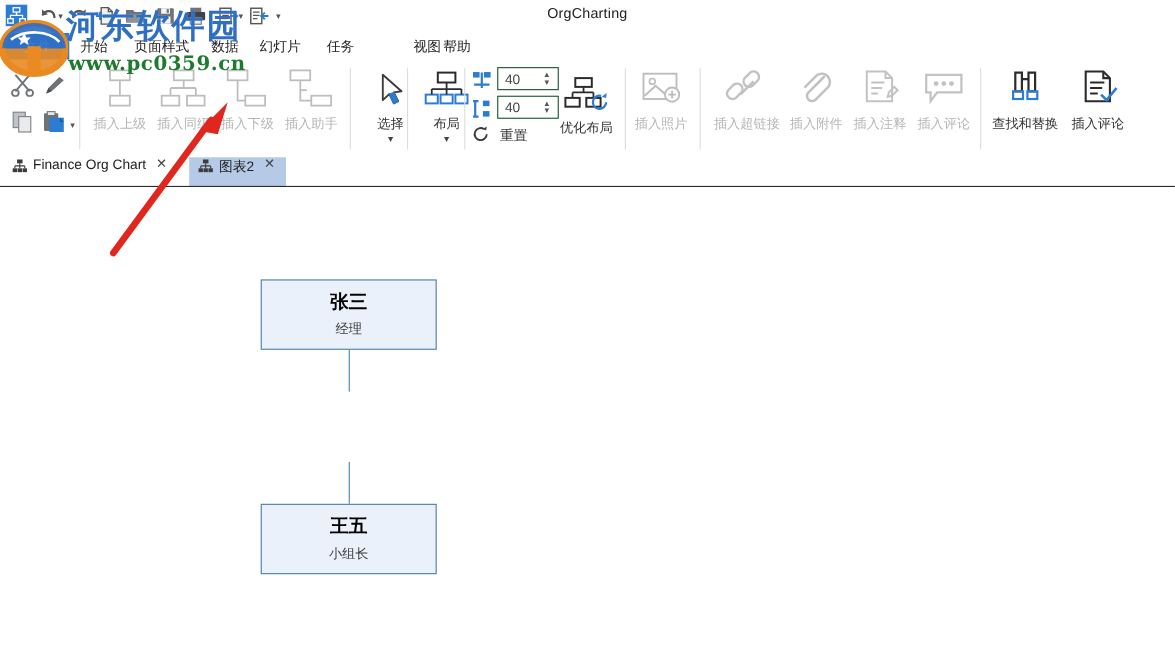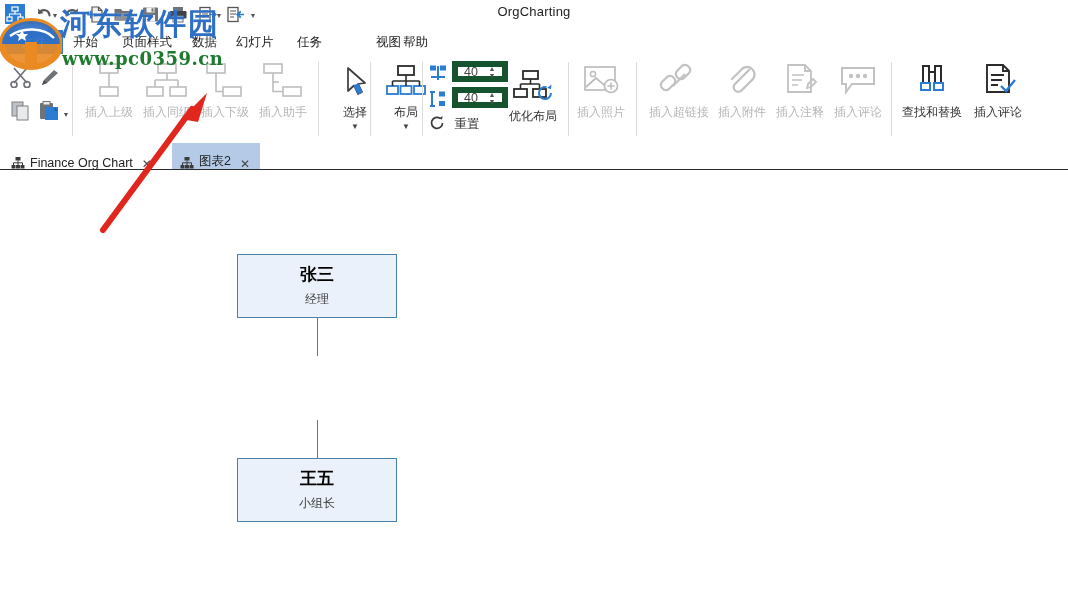--- a/index.html
+++ b/index.html
@@ -51,32 +51,32 @@
   
   .ribbon{position:absolute;left:0;top:56px;width:1068px;height:87px;background:#fff;z-index:10;}
   .rsep{position:absolute;top:6px;width:1px;height:74px;background:#dcdcdc;}
   .rbtn{position:absolute;top:4px;display:flex;flex-direction:column;align-items:center;width:58px;}
   .rbtn .ico{height:40px;display:flex;align-items:flex-end;justify-content:center;}
   .rbtn .lbl{font-size:12px;color:#333;margin-top:4px;white-space:nowrap;}
   .rbtn.disabled .lbl{color:#b6b6b6;}
   .rbtn .caret{font-size:8px;color:#444;margin-top:2px;line-height:1;}
 
   .spin{
-    position:absolute;width:56px;height:21px;border:6px solid #14532d;background:#fff;
+    position:absolute;width:56px;height:21px;border:1px solid #14532d;background:#fff;
     box-sizing:border-box;display:flex;align-items:center;
   }
   .spin .val{flex:1;padding-left:6px;font-size:12.5px;color:#444;}
   .spin .arrows{width:14px;display:flex;flex-direction:column;align-items:center;justify-content:center;
     color:#555;line-height:7px;font-size:7px;padding-right:3px;}
   .rowlabel{position:absolute;font-size:12.5px;color:#333;white-space:nowrap;}
 
   
   .tabbar{position:absolute;left:0;top:143px;width:1068px;height:27px;background:#fff;z-index:15;}
   .tabbar-line{position:absolute;left:0;top:169px;width:1068px;height:1px;background:#2b2b2b;z-index:16;}
-  .dtab{position:absolute;top:0;height:27px;display:flex;align-items:flex-end;padding:0 7px;box-sizing:border-box;}
+  .dtab{position:absolute;top:0;height:27px;display:flex;align-items:flex-start;padding:0 7px;box-sizing:border-box;}
   .dtab.active{background:#b4cae6;}
   .dtab .ticon{width:15px;height:15px;margin-right:5px;display:flex;align-items:center;justify-content:center;}
   .dtab .tlabel{font-size:12.5px;color:#222;white-space:nowrap;}
   .dtab .tclose{margin-left:9px;font-size:12px;color:#444;line-height:1;}
 
   
   .canvas{position:absolute;left:0;top:170px;width:1068px;height:427px;background:#fff;overflow:hidden;}
   .node{
     position:absolute;box-sizing:border-box;
     background:#eaf1fa;border:1.3px solid #4a7fa8;

